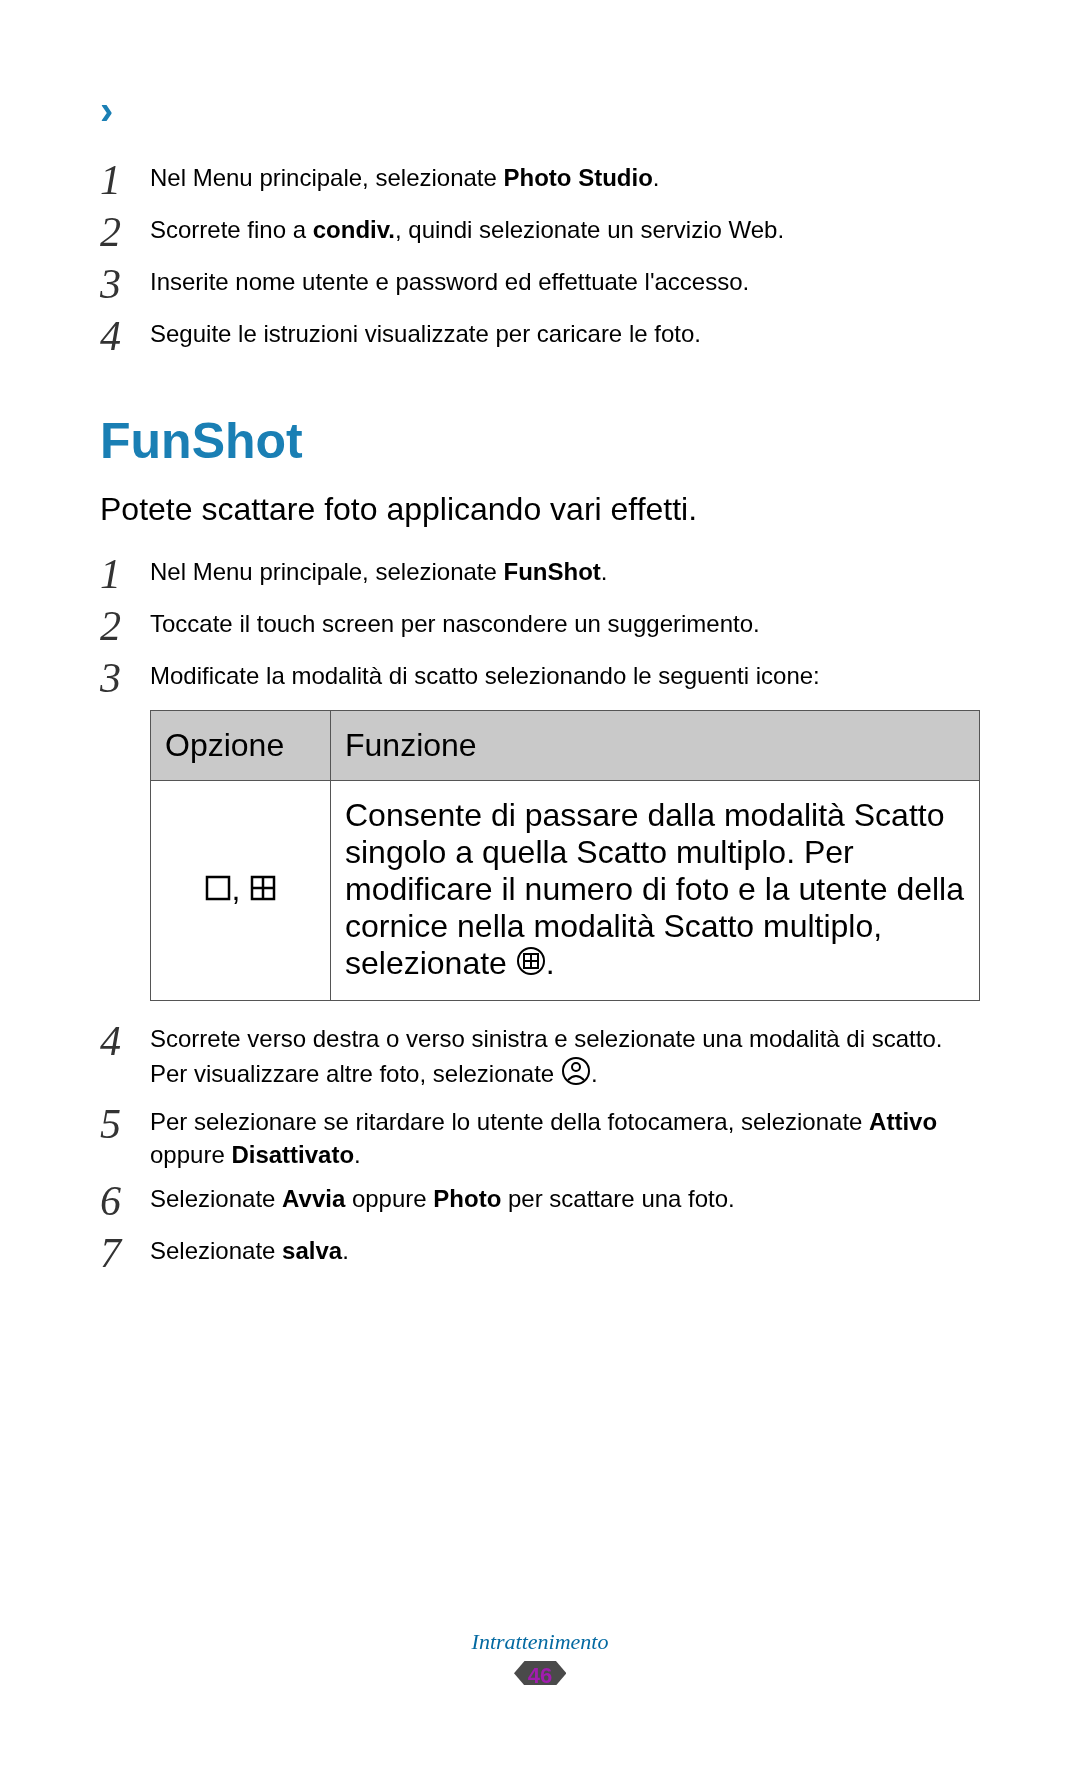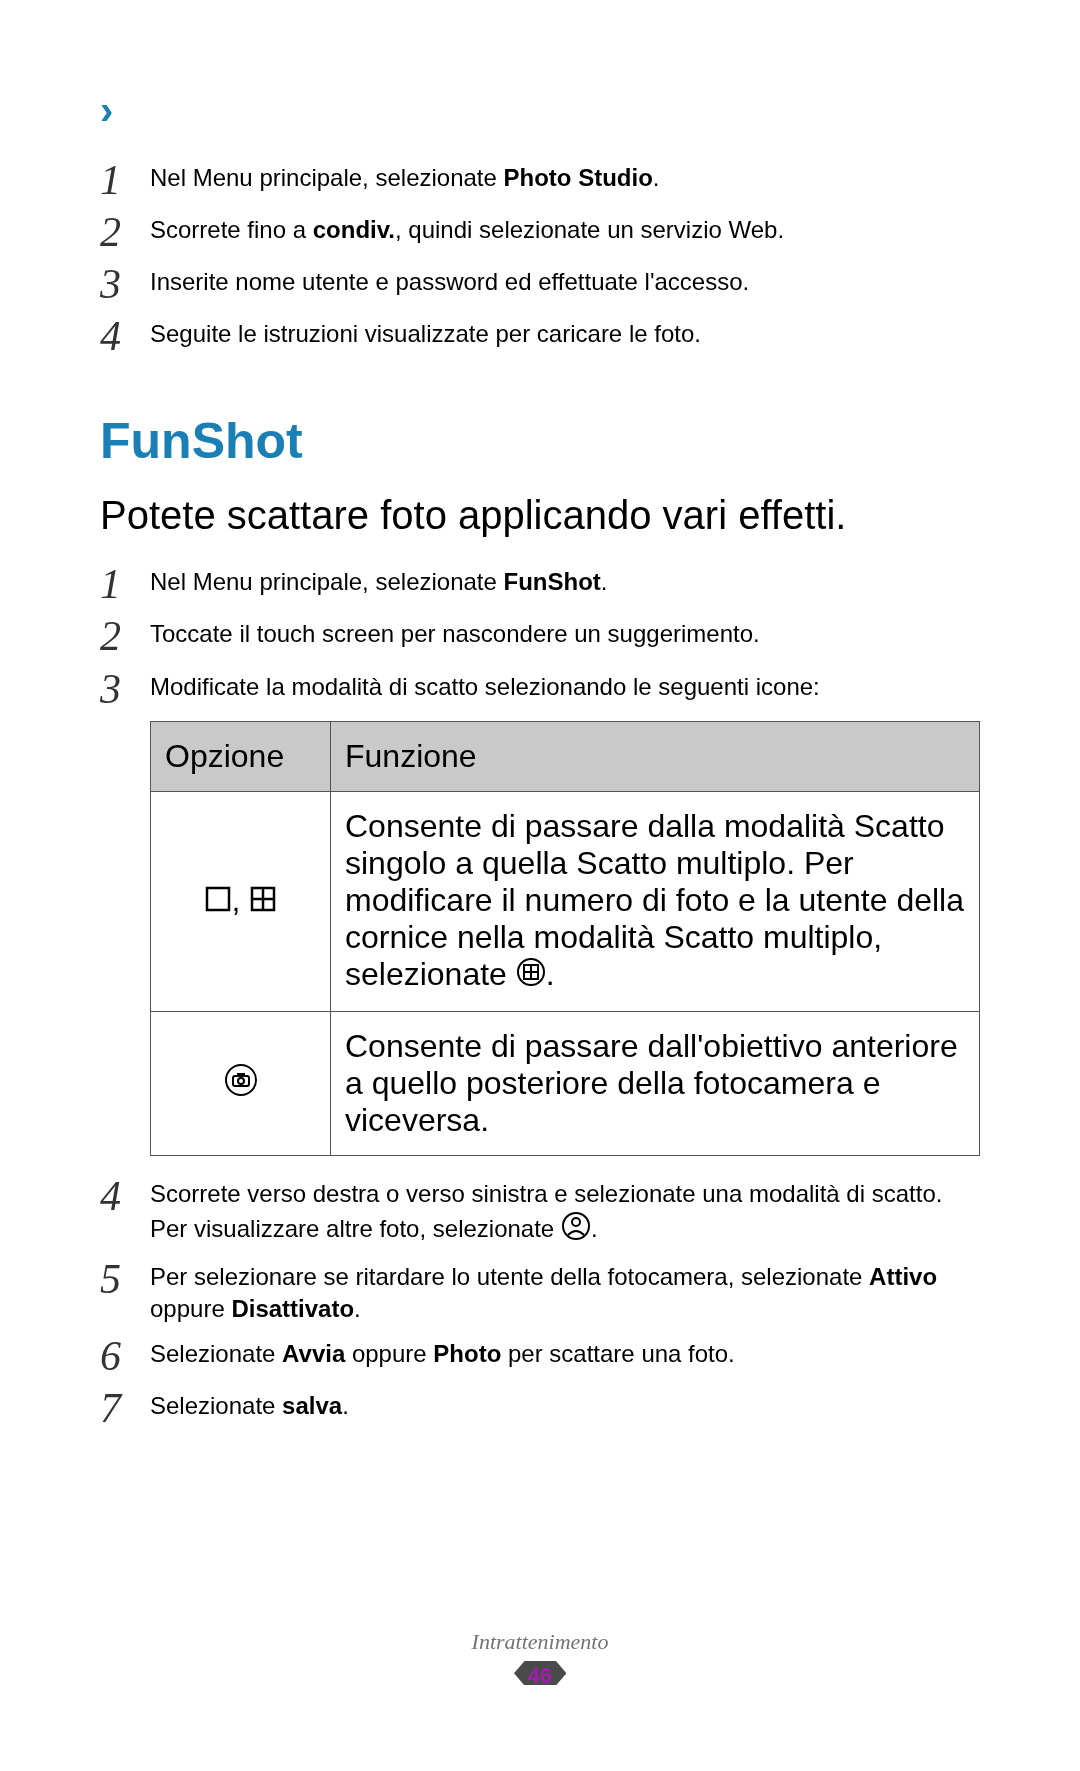--- a/index.html
+++ b/index.html
@@ -1,34 +1,34 @@
 <!DOCTYPE html>
 <html><head>
 <meta charset="utf-8">
 <style>
   * { box-sizing: border-box; margin: 0; padding: 0; }
   html, body { width: 1080px; height: 1771px; background: #fff; font-family: "Segoe UI", "Helvetica Neue", Arial, sans-serif; color: #000; }
   .page { width: 1080px; height: 1771px; position: relative; padding: 90px 100px 0 100px; }
   .subhead { font-size: 37px; font-weight: 700; margin-bottom: 28px; display: flex; align-items: center; }
   .subhead .chev { color: #1a7fb4; font-weight: 700; margin-right: 6px; font-size: 40px; line-height: 1; }
   .h2 { font-size: 50px; font-weight: 700; color: #1a7fb4; margin-top: 54px; margin-bottom: 18px; }
-  .para { font-size: 40px; line-height: 1.35; margin-bottom: 20px; }
+  .para { font-size: 32px; line-height: 1.35; margin-bottom: 20px; }
   ol.steps { list-style: none; padding: 0; margin: 0; }
   ol.steps > li { display: flex; align-items: flex-start; margin-bottom: 8px; }
   ol.steps > li .num { font-style: italic; font-family: Georgia, "Times New Roman", serif; font-size: 42px; width: 50px; flex: none; line-height: 1.05; color: #333; }
   ol.steps > li .body { font-size: 24px; line-height: 1.35; padding-top: 4px; flex: 1; }
   .bold { font-weight: 700; }
   .tablewrap { margin: 10px 0 18px 50px; }
   table { border-collapse: collapse; width: 100%; border: 1px solid #555; }
   th, td { border: 1px solid #555; padding: 16px 14px; font-size: 32px; text-align: left; vertical-align: middle; }
   thead th { background: #c9c9c9; font-weight: 400; }
   td.iconcell { text-align: center; width: 180px; }
   .inline-icon { display: inline-block; vertical-align: middle; }
   .footer { position: absolute; bottom: 80px; left: 0; right: 0; text-align: center; }
-  .footer .sect { font-style: italic; font-size: 22px; color: #737373; margin-bottom: 6px; font-family: Georgia, "Times New Roman", serif; }
+  .footer .sect { font-style: italic; font-size: 22px; color: #0369a1; margin-bottom: 6px; font-family: Georgia, "Times New Roman", serif; }
   .footer .pn-wrap { display: inline-block; position: relative; }
   .footer .pn { font-size: 22px; color: #a21caf; position: relative; z-index: 2; font-weight: 600; padding: 2px 14px; }
   .footer .pn-bg { position: absolute; inset: 0; z-index: 1; }
   svg { display: inline-block; }
 </style>
 </head>
 <body>
 
 <div class="page">
 
@@ -116,33 +116,20 @@
             <span class="inline-icon">
               <svg width="30" height="30" viewBox="0 0 30 30">
                   <circle cx="15" cy="15" r="13" fill="none" stroke="#000" stroke-width="2"></circle>
                   <rect x="8" y="8" width="14" height="14" fill="none" stroke="#000" stroke-width="2"></rect>
                   <line x1="15" y1="8" x2="15" y2="22" stroke="#000" stroke-width="2"></line>
                   <line x1="8" y1="15" x2="22" y2="15" stroke="#000" stroke-width="2"></line>
                 </svg>
             </span><span>.</span>
           </td>
         </tr>
-        <tr>
-          <td class="iconcell">
-            <span class="inline-icon">
-              <svg width="34" height="34" viewBox="0 0 34 34">
-                  <circle cx="17" cy="17" r="15" fill="none" stroke="#000" stroke-width="2"></circle>
-                  <rect x="9" y="13" width="16" height="10" rx="2" fill="none" stroke="#000" stroke-width="2"></rect>
-                  <rect x="13" y="10" width="8" height="4" fill="#000"></rect>
-                  <circle cx="17" cy="18" r="3" fill="none" stroke="#000" stroke-width="2"></circle>
-                </svg>
-            </span>
-          </td>
-          <td>Consente di passare dall'obiettivo anteriore a quello posteriore della fotocamera e viceversa.</td>
-        </tr>
       </tbody>
     </table>
   </div>
 
   <ol class="steps">
     <li>
       <span class="num">4</span>
       <span class="body">
         <span>Scorrete verso destra o verso sinistra e selezionate una modalità di scatto.</span><br>
         <span>Per visualizzare altre foto, selezionate </span>

